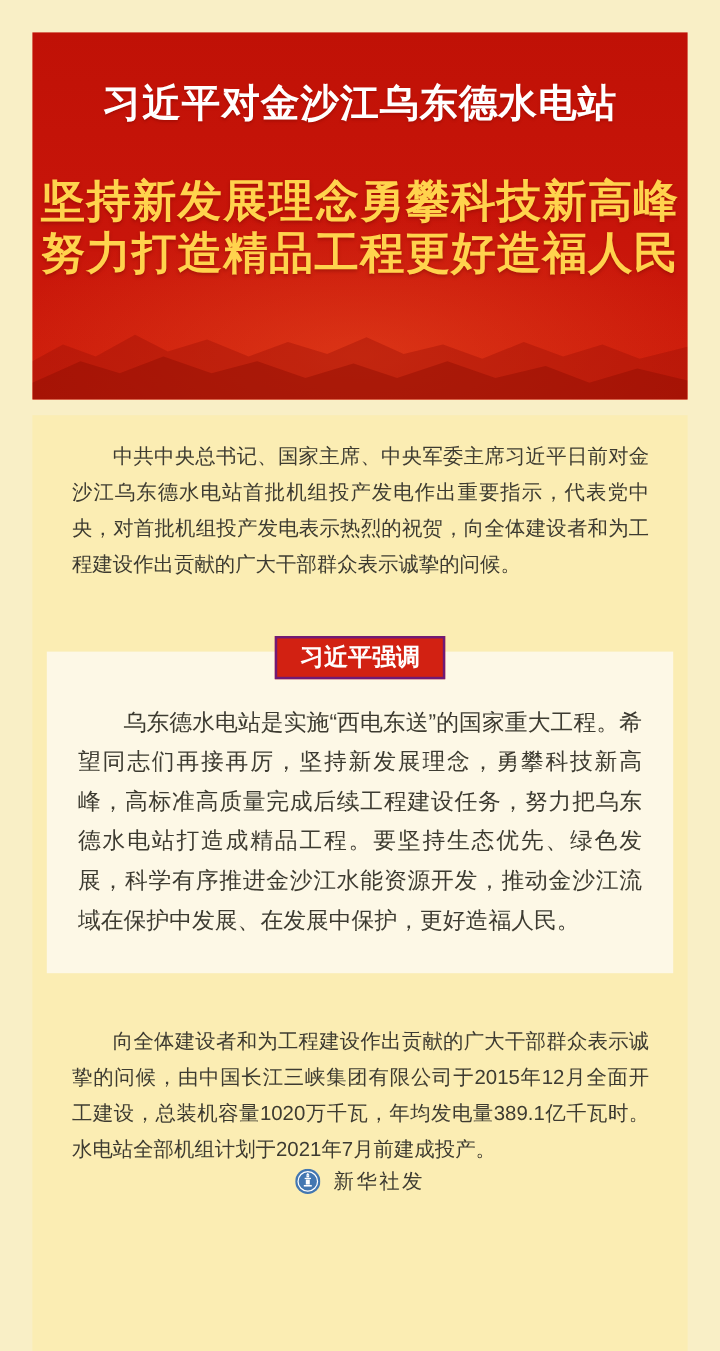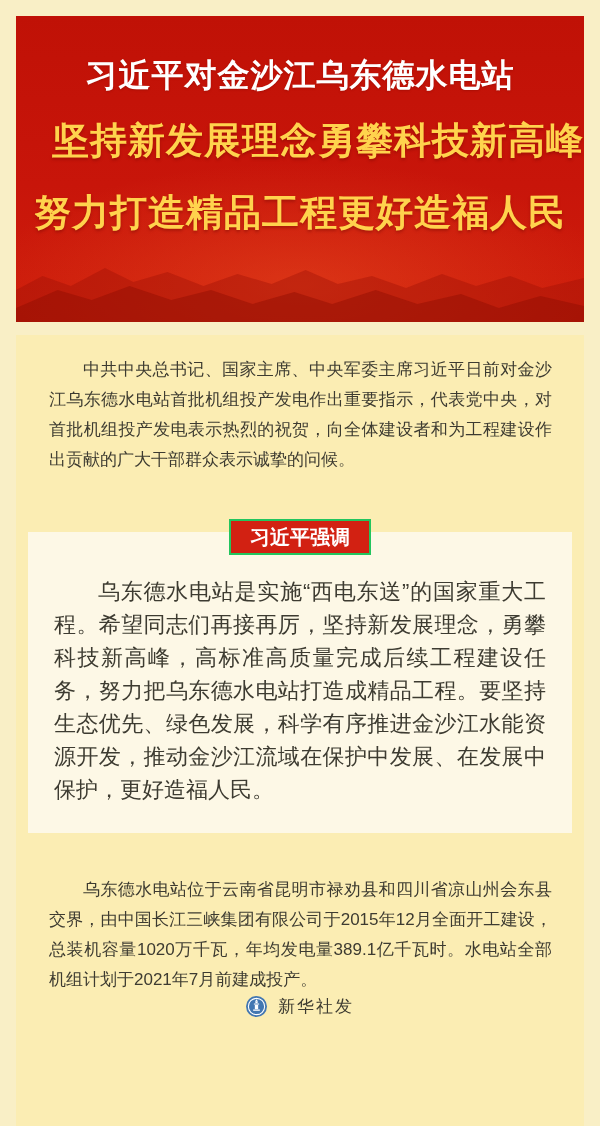--- a/index.html
+++ b/index.html
@@ -6,21 +6,21 @@
   body{
     font-family:"Liberation Sans","DejaVu Sans",sans-serif;
     background:#f9efc6;
     width:600px;
   }
   .page{
     position:relative;
     width:600px;height:1126px;
     background:#f9efc6;
     box-sizing:border-box;
-    padding:16px;
+    padding:27px;
     overflow:hidden;
   }
   
   .header{
     position:relative;
     height:306px;
     background:
       radial-gradient(90% 65% at 50% 88%, rgba(242,92,40,.38), rgba(242,92,40,0) 62%),
       linear-gradient(180deg,#c01106 0%,#c8150a 55%,#ce1e0b 100%);
     overflow:hidden;
@@ -43,22 +43,22 @@
   }
   .sub-line + .sub-line{margin-top:21px;}
   .head-line{
     color:#ffd34d;
     font-weight:bold;
     font-size:37px;
     line-height:37px;
     letter-spacing:1px;
     text-shadow:0 2px 3px rgba(110,8,2,.4);
   }
-  .head-line.first{margin-top:31px;text-align:right;}
-  .head-line + .head-line{margin-top:35px;}
+  .head-line.first{margin-top:47px;}
+  .head-line + .head-line{margin-top:6px;}
 
   
   .content{
     position:relative;
     background:#fbedb3;
     height:796px;
     box-sizing:border-box;
   }
   .para{
     margin:0 32px 0 33px;
@@ -71,37 +71,37 @@
   .para.lead{padding-top:20px;margin-top:13px;}
   .badge-row{
     position:relative;z-index:3;
     margin-top:44px;
     text-align:center;
     height:36px;
   }
   .badge{
     display:inline-block;
     background:#d22112;
-    border:2px solid #22c55e;
+    border:2px solid #701a75;
     box-sizing:border-box;
     color:#ffffff;
     font-weight:bold;
     font-size:20px;
     line-height:32px;
     padding:0 19px;
   }
   .quote-card{
     position:relative;z-index:1;
     margin:-23px 12px 0;
     background:#fdf8e6;
     padding:43px 26px 27px;
   }
   .quote-card .para{
     margin:0;
-    font-size:22px;
+    font-size:19px;
     line-height:33px;
   }
   .para.event{margin-top:28px;}
   .para.background{margin-top:42px;}
 
   
   .footer{
     margin-top:0;
     display:flex;
     align-items:center;
@@ -138,21 +138,21 @@
 
     <div class="badge-row">
       <span class="badge">习近平强调</span>
     </div>
 
     <div class="quote-card">
       <p class="para">乌东德水电站是实施“西电东送”的国家重大工程。希望同志们再接再厉，坚持新发展理念，勇攀科技新高峰，高标准高质量完成后续工程建设任务，努力把乌东德水电站打造成精品工程。要坚持生态优先、绿色发展，科学有序推进金沙江水能资源开发，推动金沙江流域在保护中发展、在发展中保护，更好造福人民。</p>
     </div>
 
 
-    <p class="para background">乌东德水电站位于云南省昆明市禄劝县和四川省凉山州会东县交界，由中国长江三峡集团有限公司于2015年12月全面开工建设，总装机容量1020万千瓦，年均发电量389.1亿千瓦时。水电站全部机组计划于2021年7月前建成投产。</p>
+    <p class="para background">向全体建设者和为工程建设作出贡献的广大干部群众表示诚挚的问候，由中国长江三峡集团有限公司于2015年12月全面开工建设，总装机容量1020万千瓦，年均发电量389.1亿千瓦时。水电站全部机组计划于2021年7月前建成投产。</p>
 
     <div class="footer">
       <svg class="logo" viewBox="0 0 24 24">
         <circle cx="12" cy="12" r="12" fill="#4377b1"></circle>
         <circle cx="12" cy="12" r="9.3" fill="none" stroke="#ffffff" stroke-width="1.2"></circle>
         <g fill="#ffffff">
           <polygon points="12,3.8 10.3,6.2 13.7,6.2"></polygon>
           <rect x="10.7" y="6.2" width="2.6" height="2"></rect>
           <rect x="9" y="8.6" width="6" height="1.2"></rect>
           <rect x="10.1" y="10.2" width="3.8" height="4.8"></rect>

